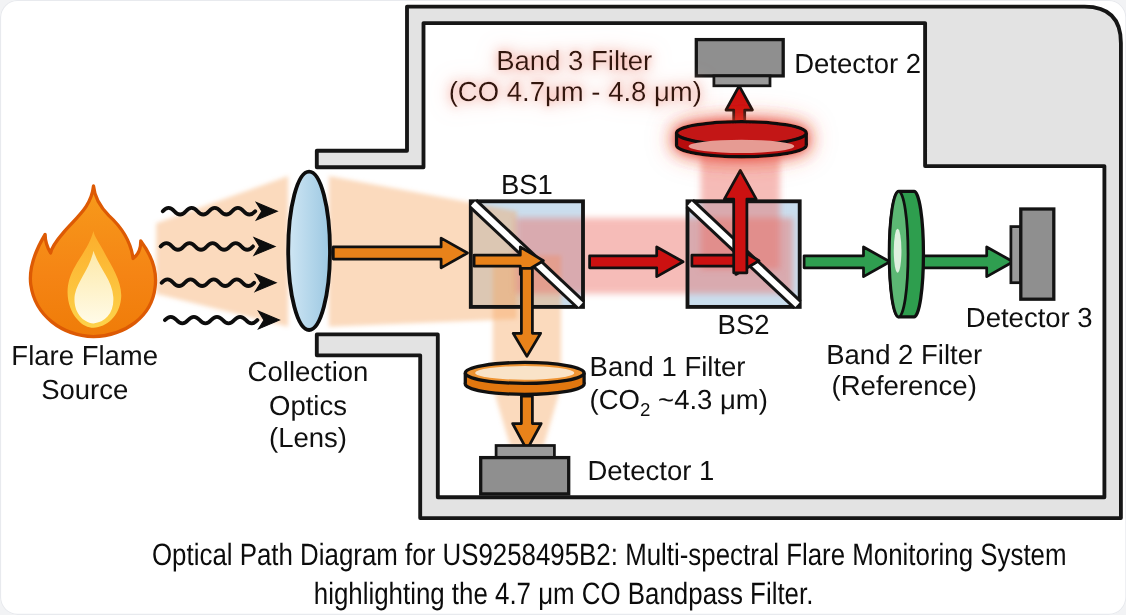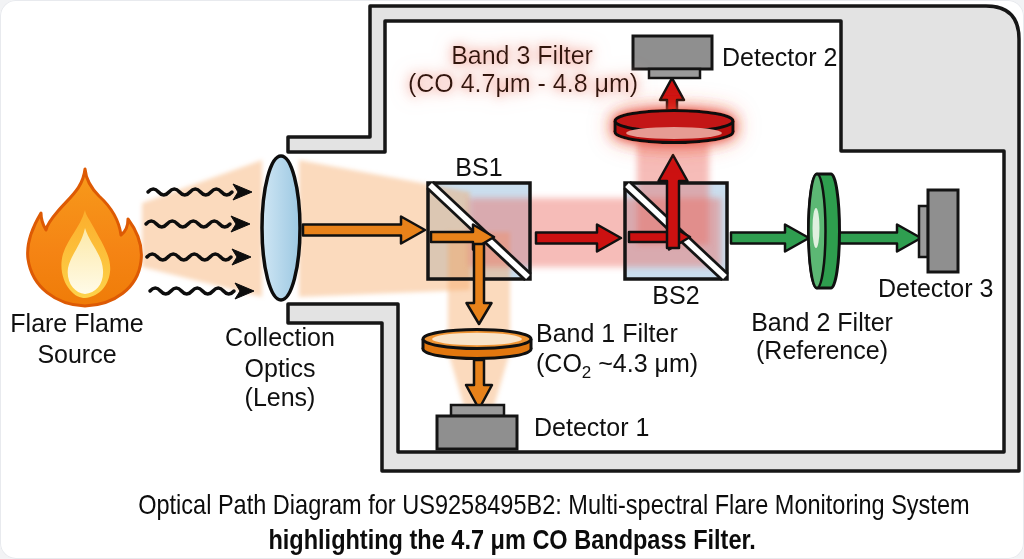--- a/index.html
+++ b/index.html
@@ -4,21 +4,21 @@
 <style>
   html,body{margin:0;padding:0;background:#f2f3f5;}
   #stage{position:relative;width:1024px;height:559px;background:#ffffff;border-radius:16px;
          overflow:hidden;font-family:"Liberation Sans",sans-serif;box-shadow:0 0 0 1px #e8eaee inset;}
   svg{position:absolute;left:0;top:0;display:block;}
   .lbl{fill:#101010;font-size:25px;font-family:"Liberation Sans","DejaVu Sans",sans-serif;}
   .band3txt{fill:#33180f;font-weight:500;}
   .caption{position:absolute;left:0;width:1024px;text-align:center;color:#0c0c0c;
            font-size:28px;line-height:1.12;font-family:"Liberation Sans",sans-serif;}
   .caption .squish{display:inline-block;transform:scaleX(0.84);transform-origin:50% 50%;white-space:nowrap;}
-  .cap1{top:489px;margin-left:42px;} .cap2{top:524px;font-weight:bold;}
+  .cap1{top:489px;margin-left:42px;} .cap2{top:524px;}
 </style>
 </head>
 <body>
 
 <div id="stage">
 <svg width="1024" height="480" viewBox="0 0 1024 480">
   <defs>
     <filter id="soft" x="-20%" y="-20%" width="140%" height="140%">
           <feGaussianBlur stdDeviation="2"></feGaussianBlur>
         </filter>

